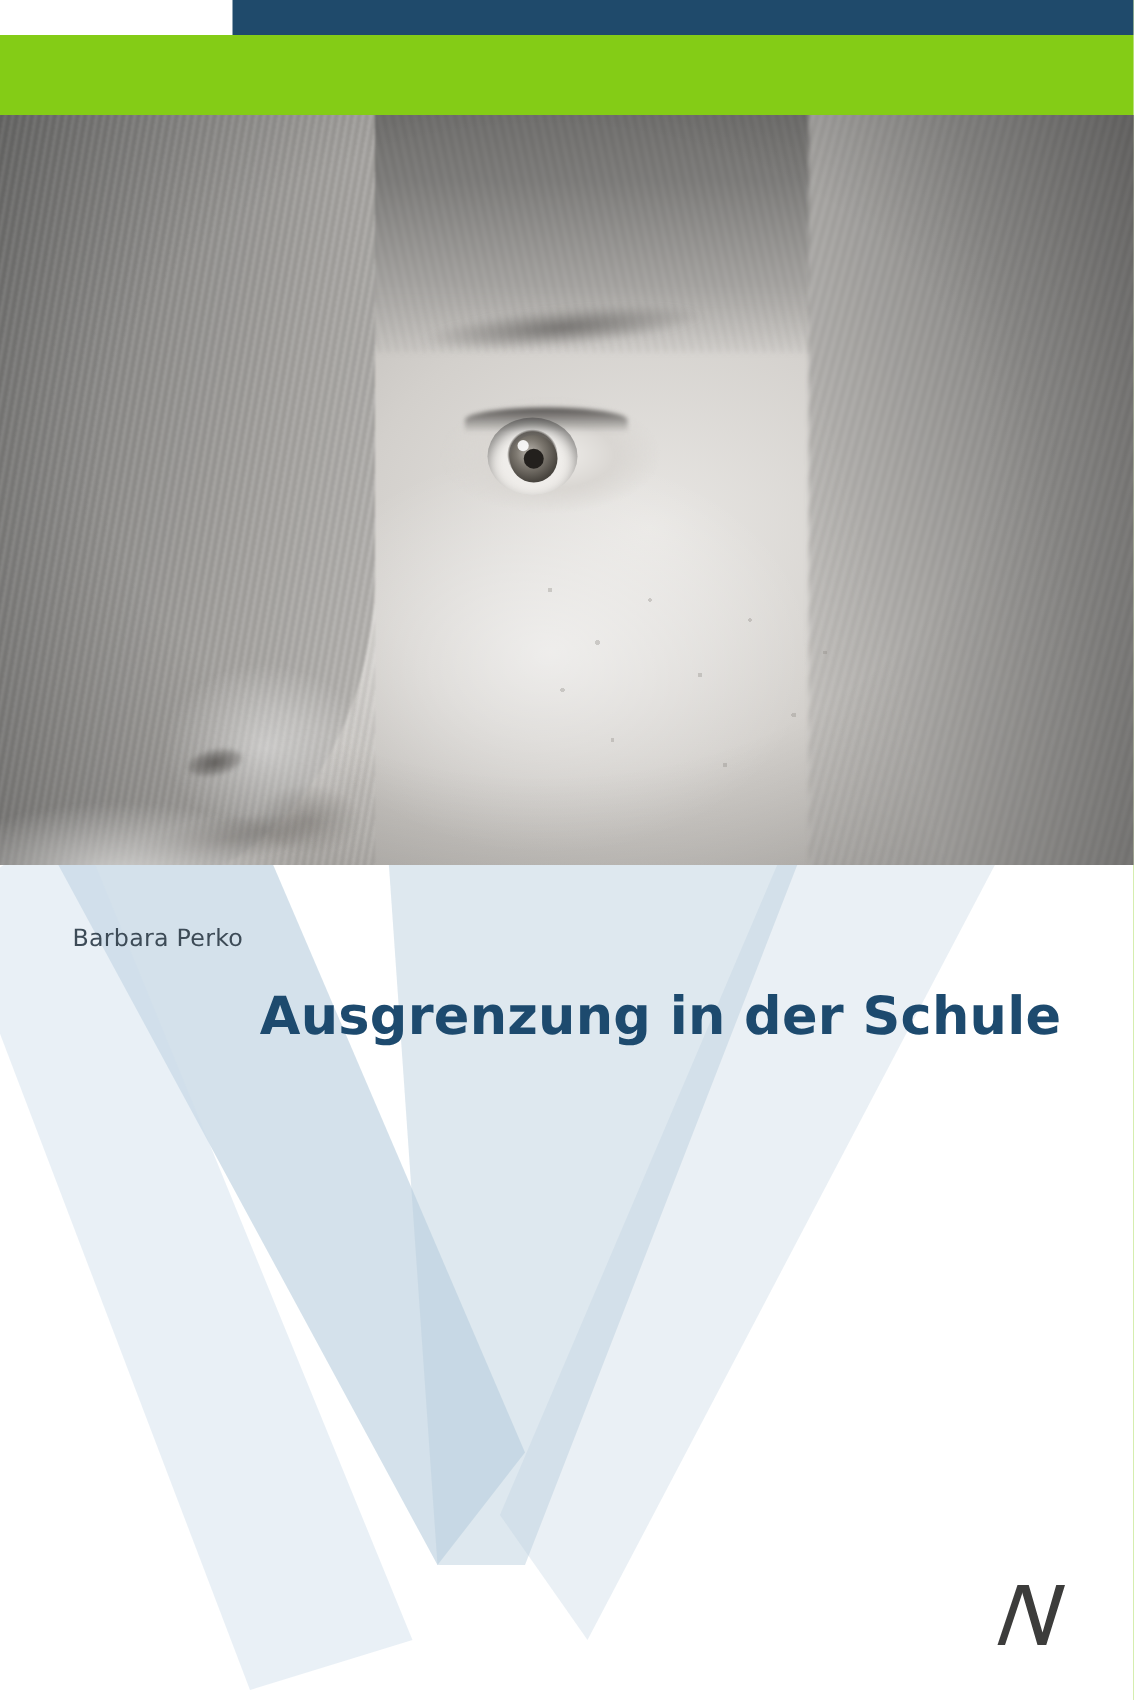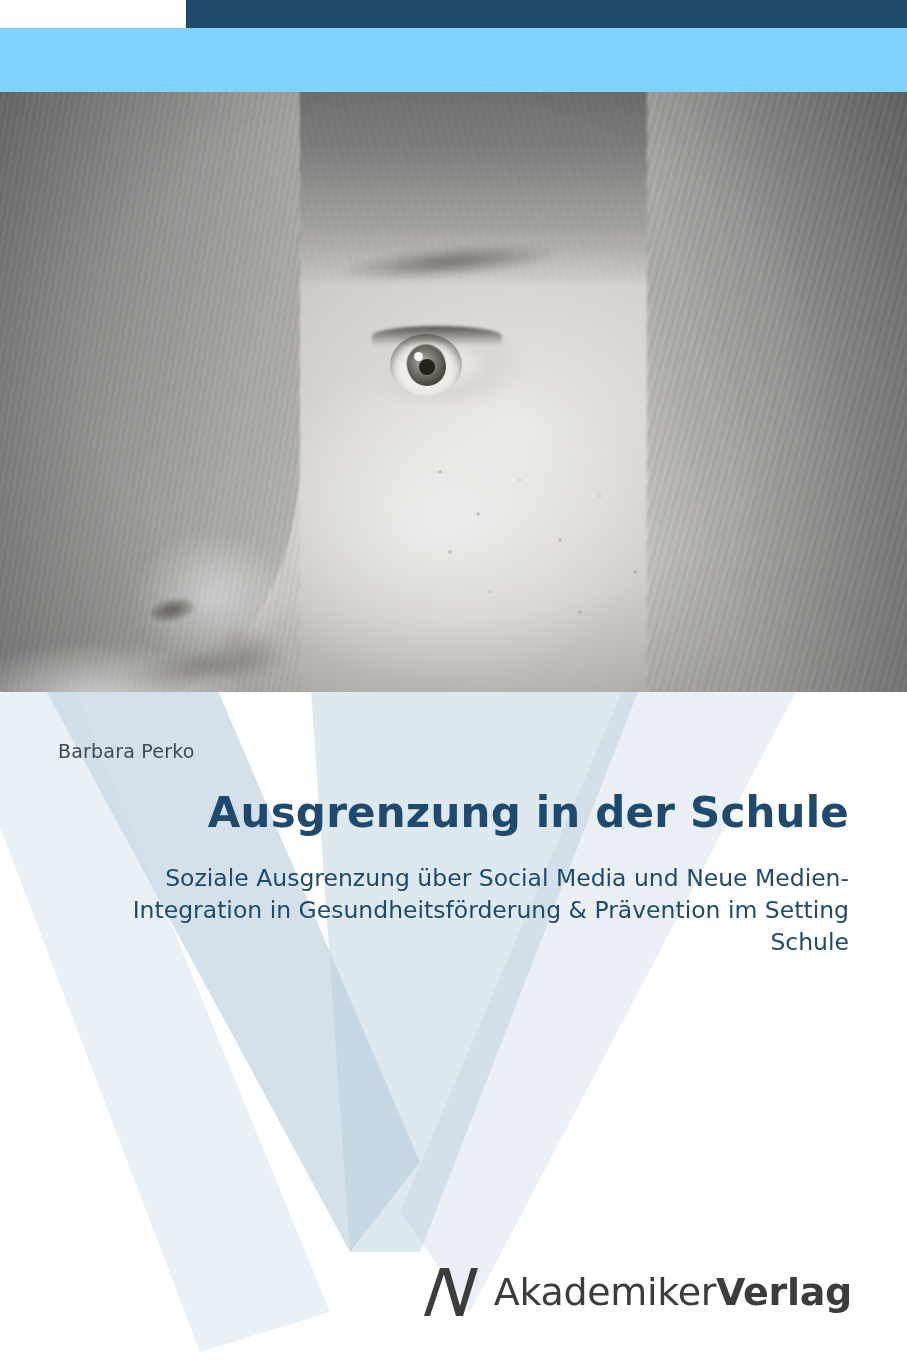--- a/index.html
+++ b/index.html
@@ -8,21 +8,21 @@
     background: #ffffff;
   }
   body {
     font-family: "DejaVu Sans", sans-serif;
   }
   .book-cover {
     position: relative;
     width: 907px;
     height: 1360px;
     overflow: hidden;
-    background: #7dd3fc;
+    background: #84cc16;
   }
 
   
   .top-strip {
     position: absolute;
     left: 0;
     top: 0;
     width: 907px;
     height: 28px;
     background: #ffffff;
@@ -349,25 +349,23 @@
     <svg class="vmark" viewBox="0 0 907 668" preserveAspectRatio="none">
       <polygon points="-40,-160 150,-160 420,470 350,560" fill="#b9cede" opacity="0.62"></polygon>
       <polygon points="300,-160 700,-160 420,560 350,560" fill="#b9cede" opacity="0.48"></polygon>
       <polygon points="690,-160 880,-160 470,620 400,520" fill="#b9cede" opacity="0.30"></polygon>
       <polygon points="-40,30 60,-40 330,620 200,660" fill="#cfdeea" opacity="0.45"></polygon>
     </svg>
   </div>
 
   <div class="author">Barbara Perko</div>
   <div class="title">Ausgrenzung in der Schule</div>
-  <div class="subtitle">Soziale Ausgrenzung über Social Media und Neue Medien-Integration in Gesundheitsförderung &amp; Prävention im Setting Schule</div>
 
   <div class="logo">
     <div class="logo-mark">
       <svg viewBox="0 0 58 52" width="58" height="52">
         <path d="M4 50 L20 2 L26 2 L10 50 Z" fill="#3c3c3b"></path>
         <path d="M22 2 L29 2 L40 40 L51 2 L58 2 L43 50 L36 50 Z" fill="#3c3c3b"></path>
       </svg>
     </div>
-    <div class="logo-text"><span>Akademiker</span><b>Verlag</b></div>
   </div>
 
 </div>
 
 </body></html>

